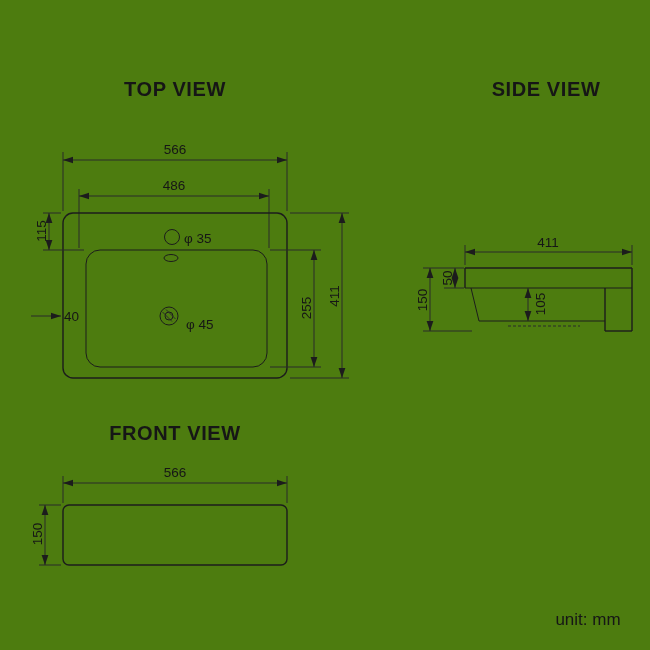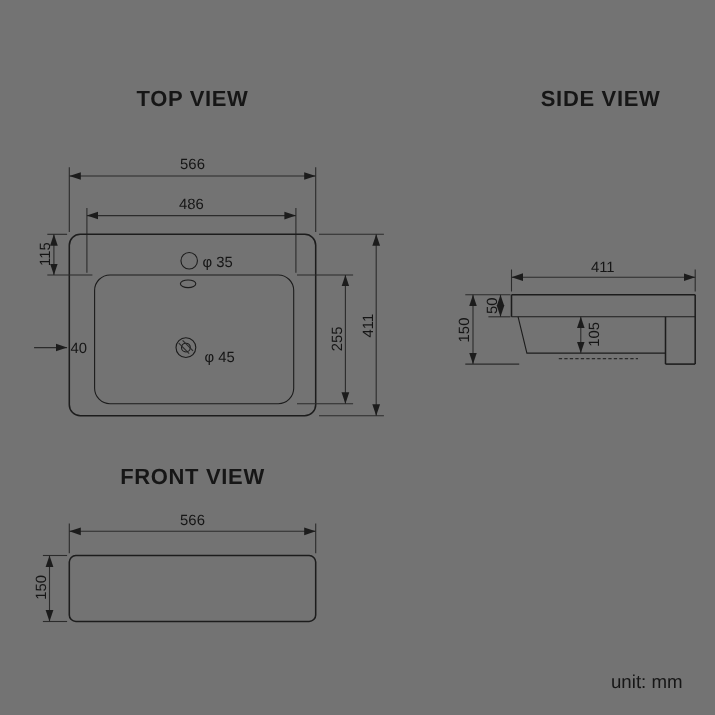--- a/index.html
+++ b/index.html
@@ -1,16 +1,16 @@
 <!DOCTYPE html>
 <html><head>
 <meta charset="utf-8">
 <style>
   html,body{margin:0;padding:0;background:#ffffff;}
-  .canvas{width:650px;height:650px;background:#737373;position:relative;overflow:hidden;
+  .canvas{width:650px;height:650px;background:#4d7c0f;position:relative;overflow:hidden;
           font-family:"Liberation Sans",sans-serif;}
   svg{display:block;}
   .title{font-size:20px;font-weight:700;fill:#161616;letter-spacing:.6px;
          font-family:"Liberation Sans",sans-serif;}
   .dim{font-size:13.5px;fill:#161616;font-family:"Liberation Sans",sans-serif;}
   .unit{font-size:17px;fill:#161616;font-family:"Liberation Sans",sans-serif;}
   .ln{stroke:#2b2b2b;stroke-width:1;fill:none;}
   .dimln{stroke:#2b2b2b;stroke-width:1;fill:none;}
   .outline{stroke:#1c1c1c;stroke-width:1.4;fill:none;}
   .thin{stroke:#1c1c1c;stroke-width:1;fill:none;}

